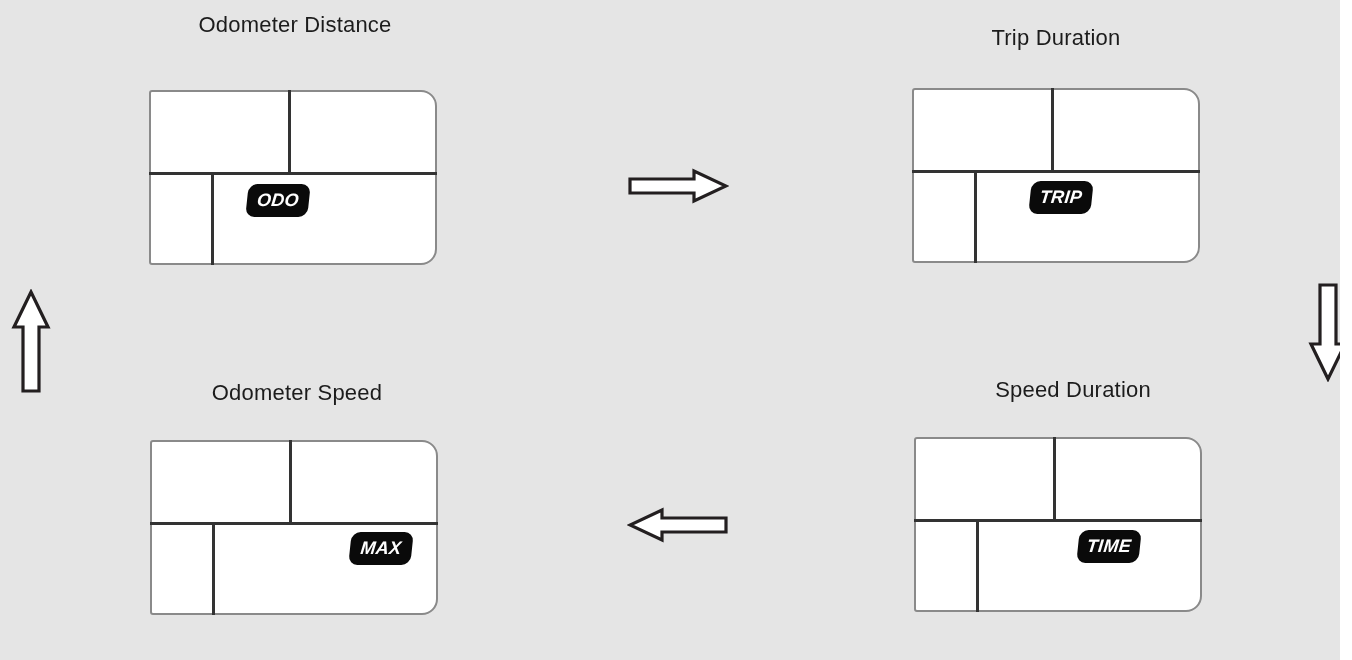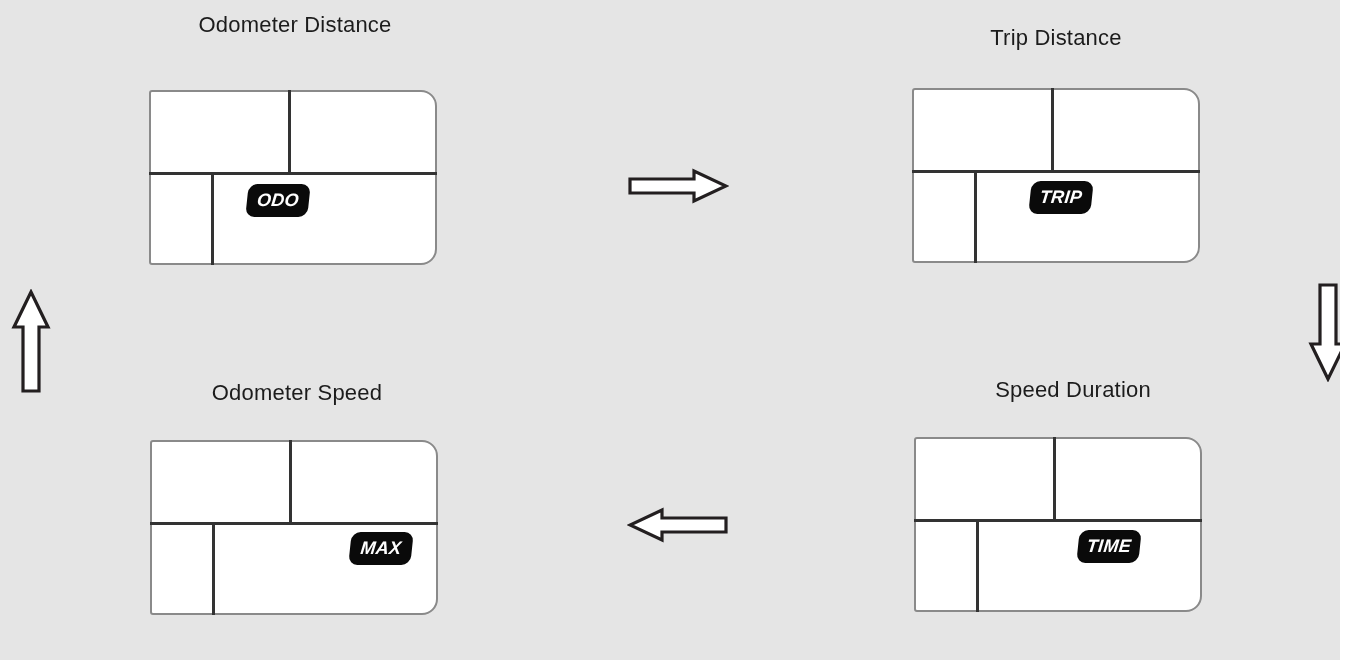--- a/index.html
+++ b/index.html
@@ -89,21 +89,21 @@
     stroke-width: 3.2;
     stroke-linejoin: miter;
   }
 </style>
 </head>
 <body>
 
 <div class="canvas">
 
   <div class="mode-title title-odo">Odometer Distance</div>
-  <div class="mode-title title-trip">Trip Distance</div>
+  <div class="mode-title title-trip">Trip Duration</div>
   <div class="mode-title title-time">Speed Duration</div>
   <div class="mode-title title-max">Odometer Speed</div>
 
   <div class="display disp-odo">
     <div class="vline-top"></div>
     <div class="hline"></div>
     <div class="vline-bottom"></div>
     <div class="badge badge-odo">ODO</div>
   </div>
 

